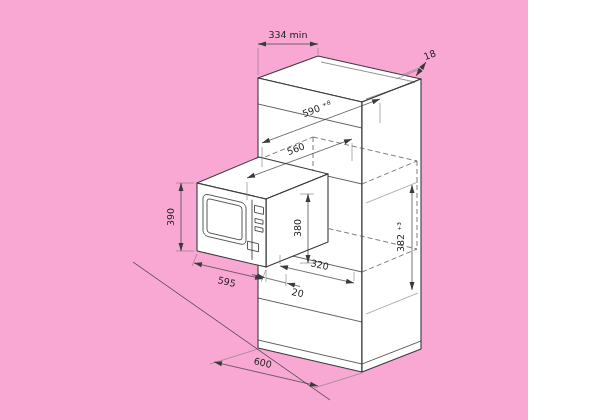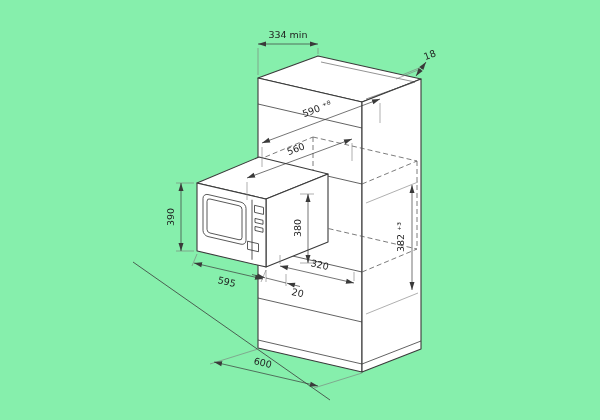--- a/index.html
+++ b/index.html
@@ -1,16 +1,16 @@
 <!DOCTYPE html>
 <html><head>
 <meta charset="utf-8">
 <style>
   html,body{margin:0;padding:0;background:#ffffff}
-  .stage{width:600px;height:420px;background:#86efac;position:relative;overflow:hidden;
+  .stage{width:528px;height:420px;background:#f9a8d4;position:relative;overflow:hidden;
          font-family:"DejaVu Sans",sans-serif}
   svg{display:block}
   .face{fill:#ffffff;stroke:#3a3a3a;stroke-width:1.1;stroke-linejoin:round}
   .edge{stroke:#3a3a3a;stroke-width:.8;fill:none}
   .edge2{stroke:#4a4a4a;stroke-width:.6;fill:none}
   .hid{stroke:#5a5a5a;stroke-width:.8;stroke-dasharray:5 3;fill:none}
   .ext{stroke:#7a7a7a;stroke-width:.6;fill:none}
   .dim{stroke:#3a3a3a;stroke-width:.7;fill:none}
   .det{fill:none;stroke:#3a3a3a;stroke-width:.8}
   .lbl{font:9.5px "DejaVu Sans",sans-serif;fill:#1e1e1e}

